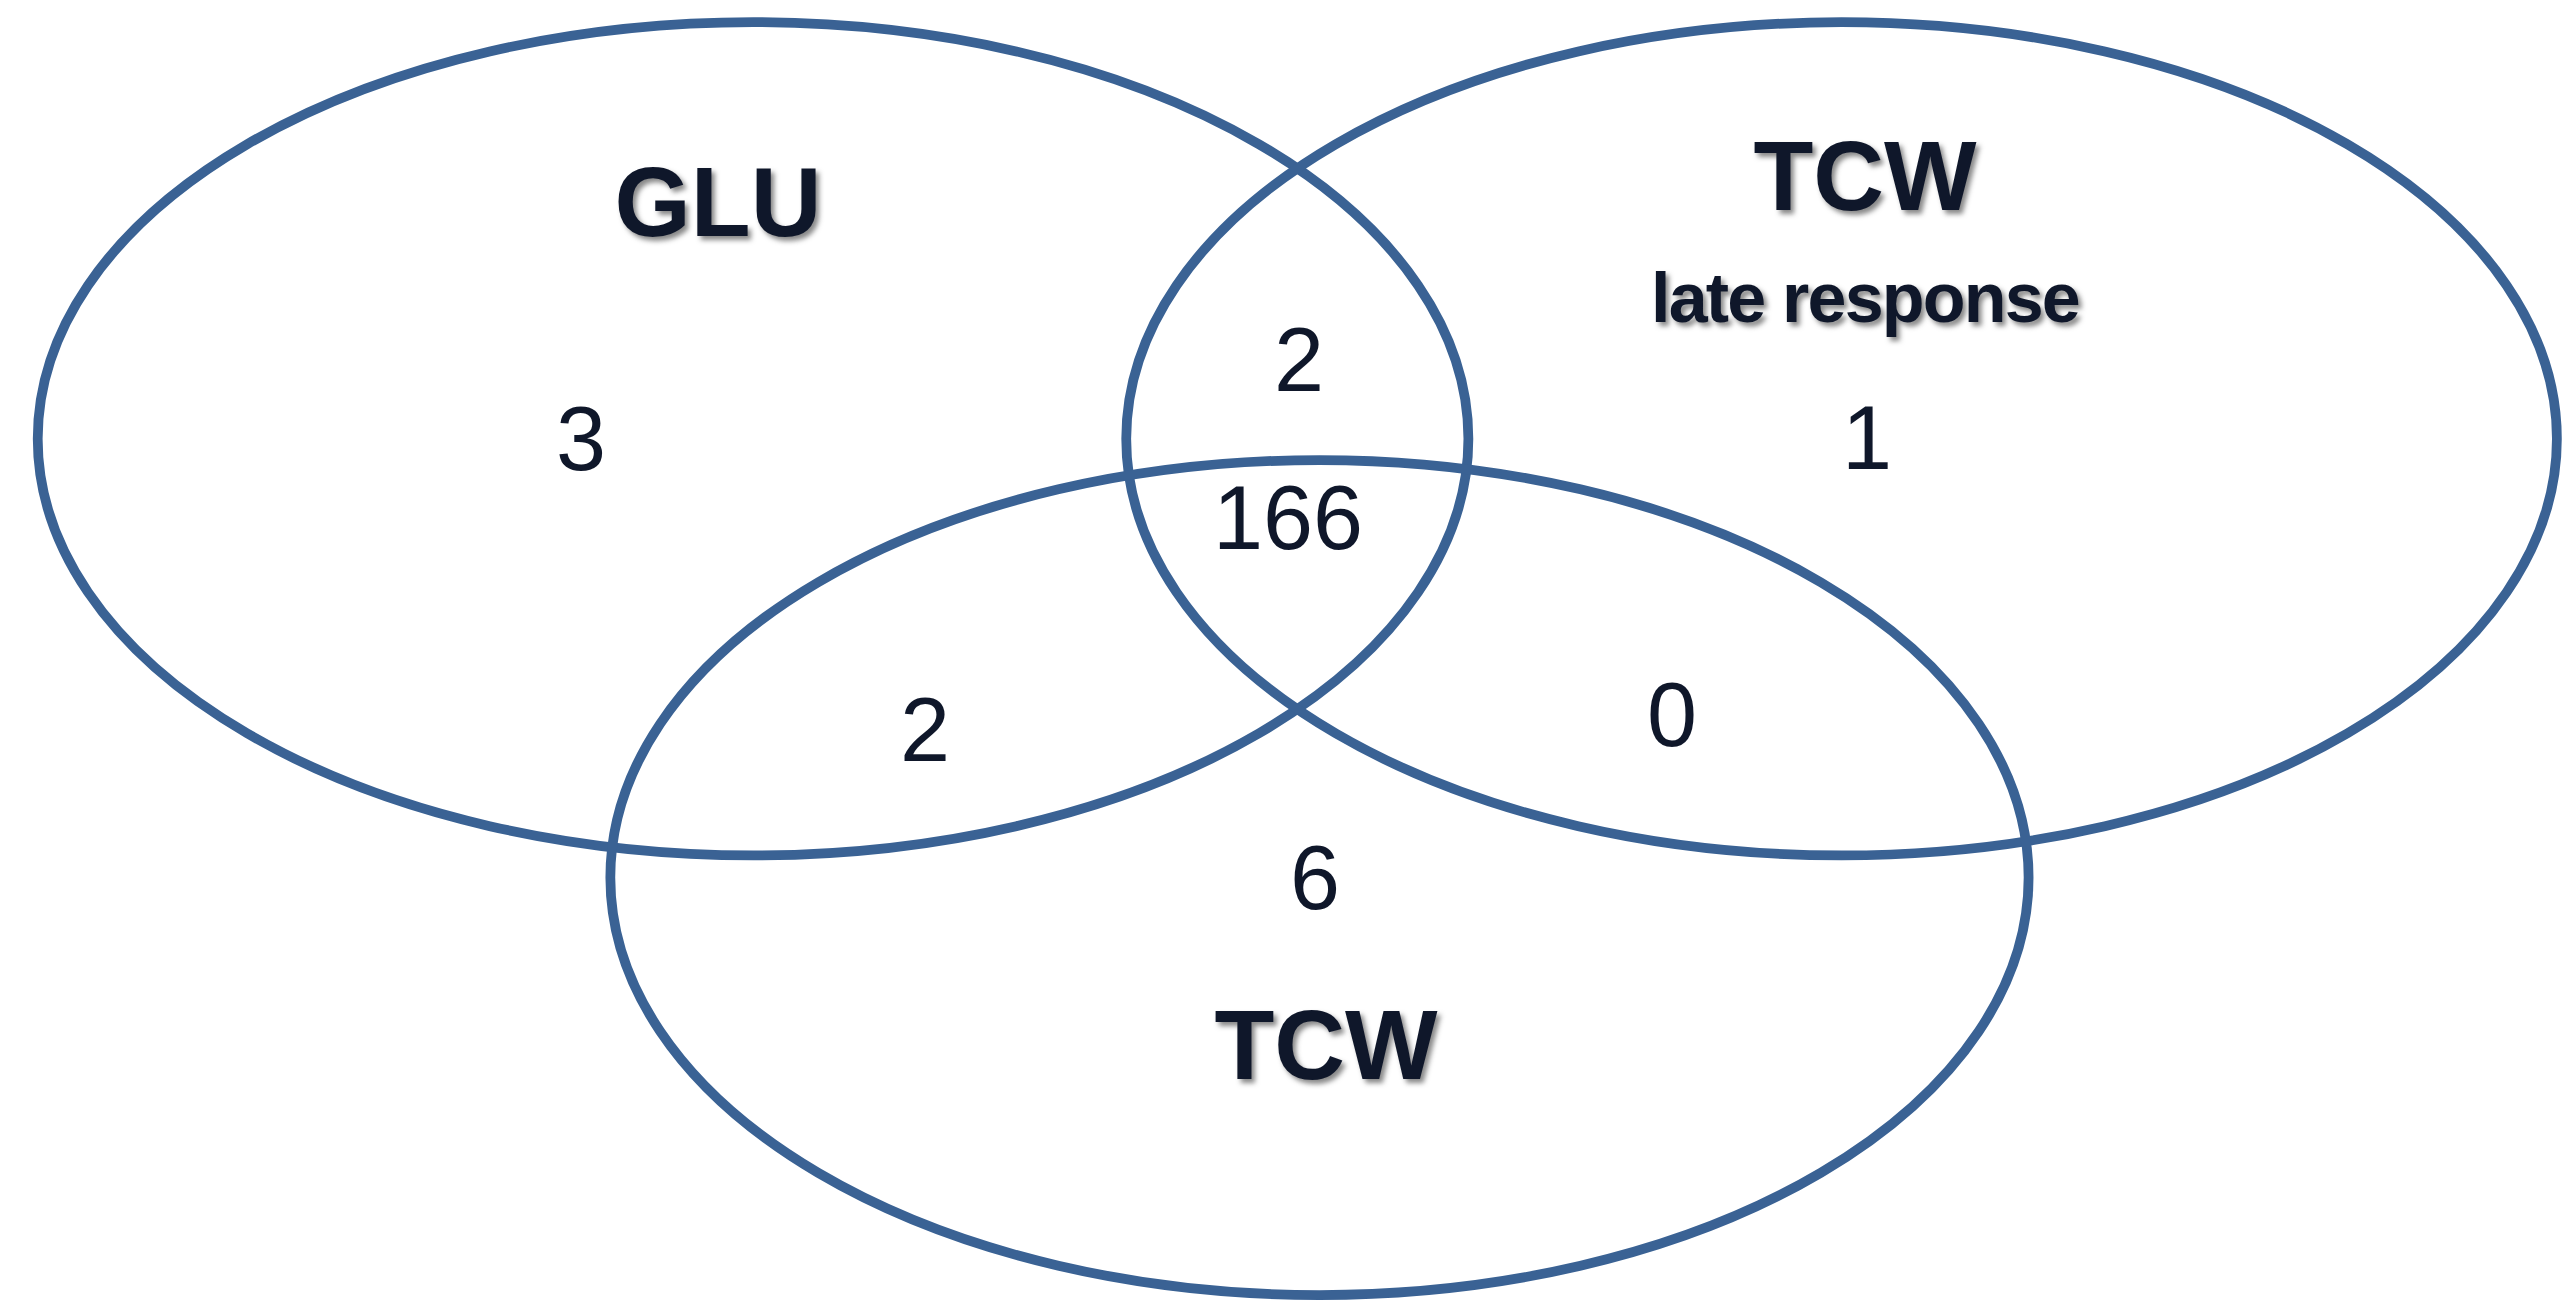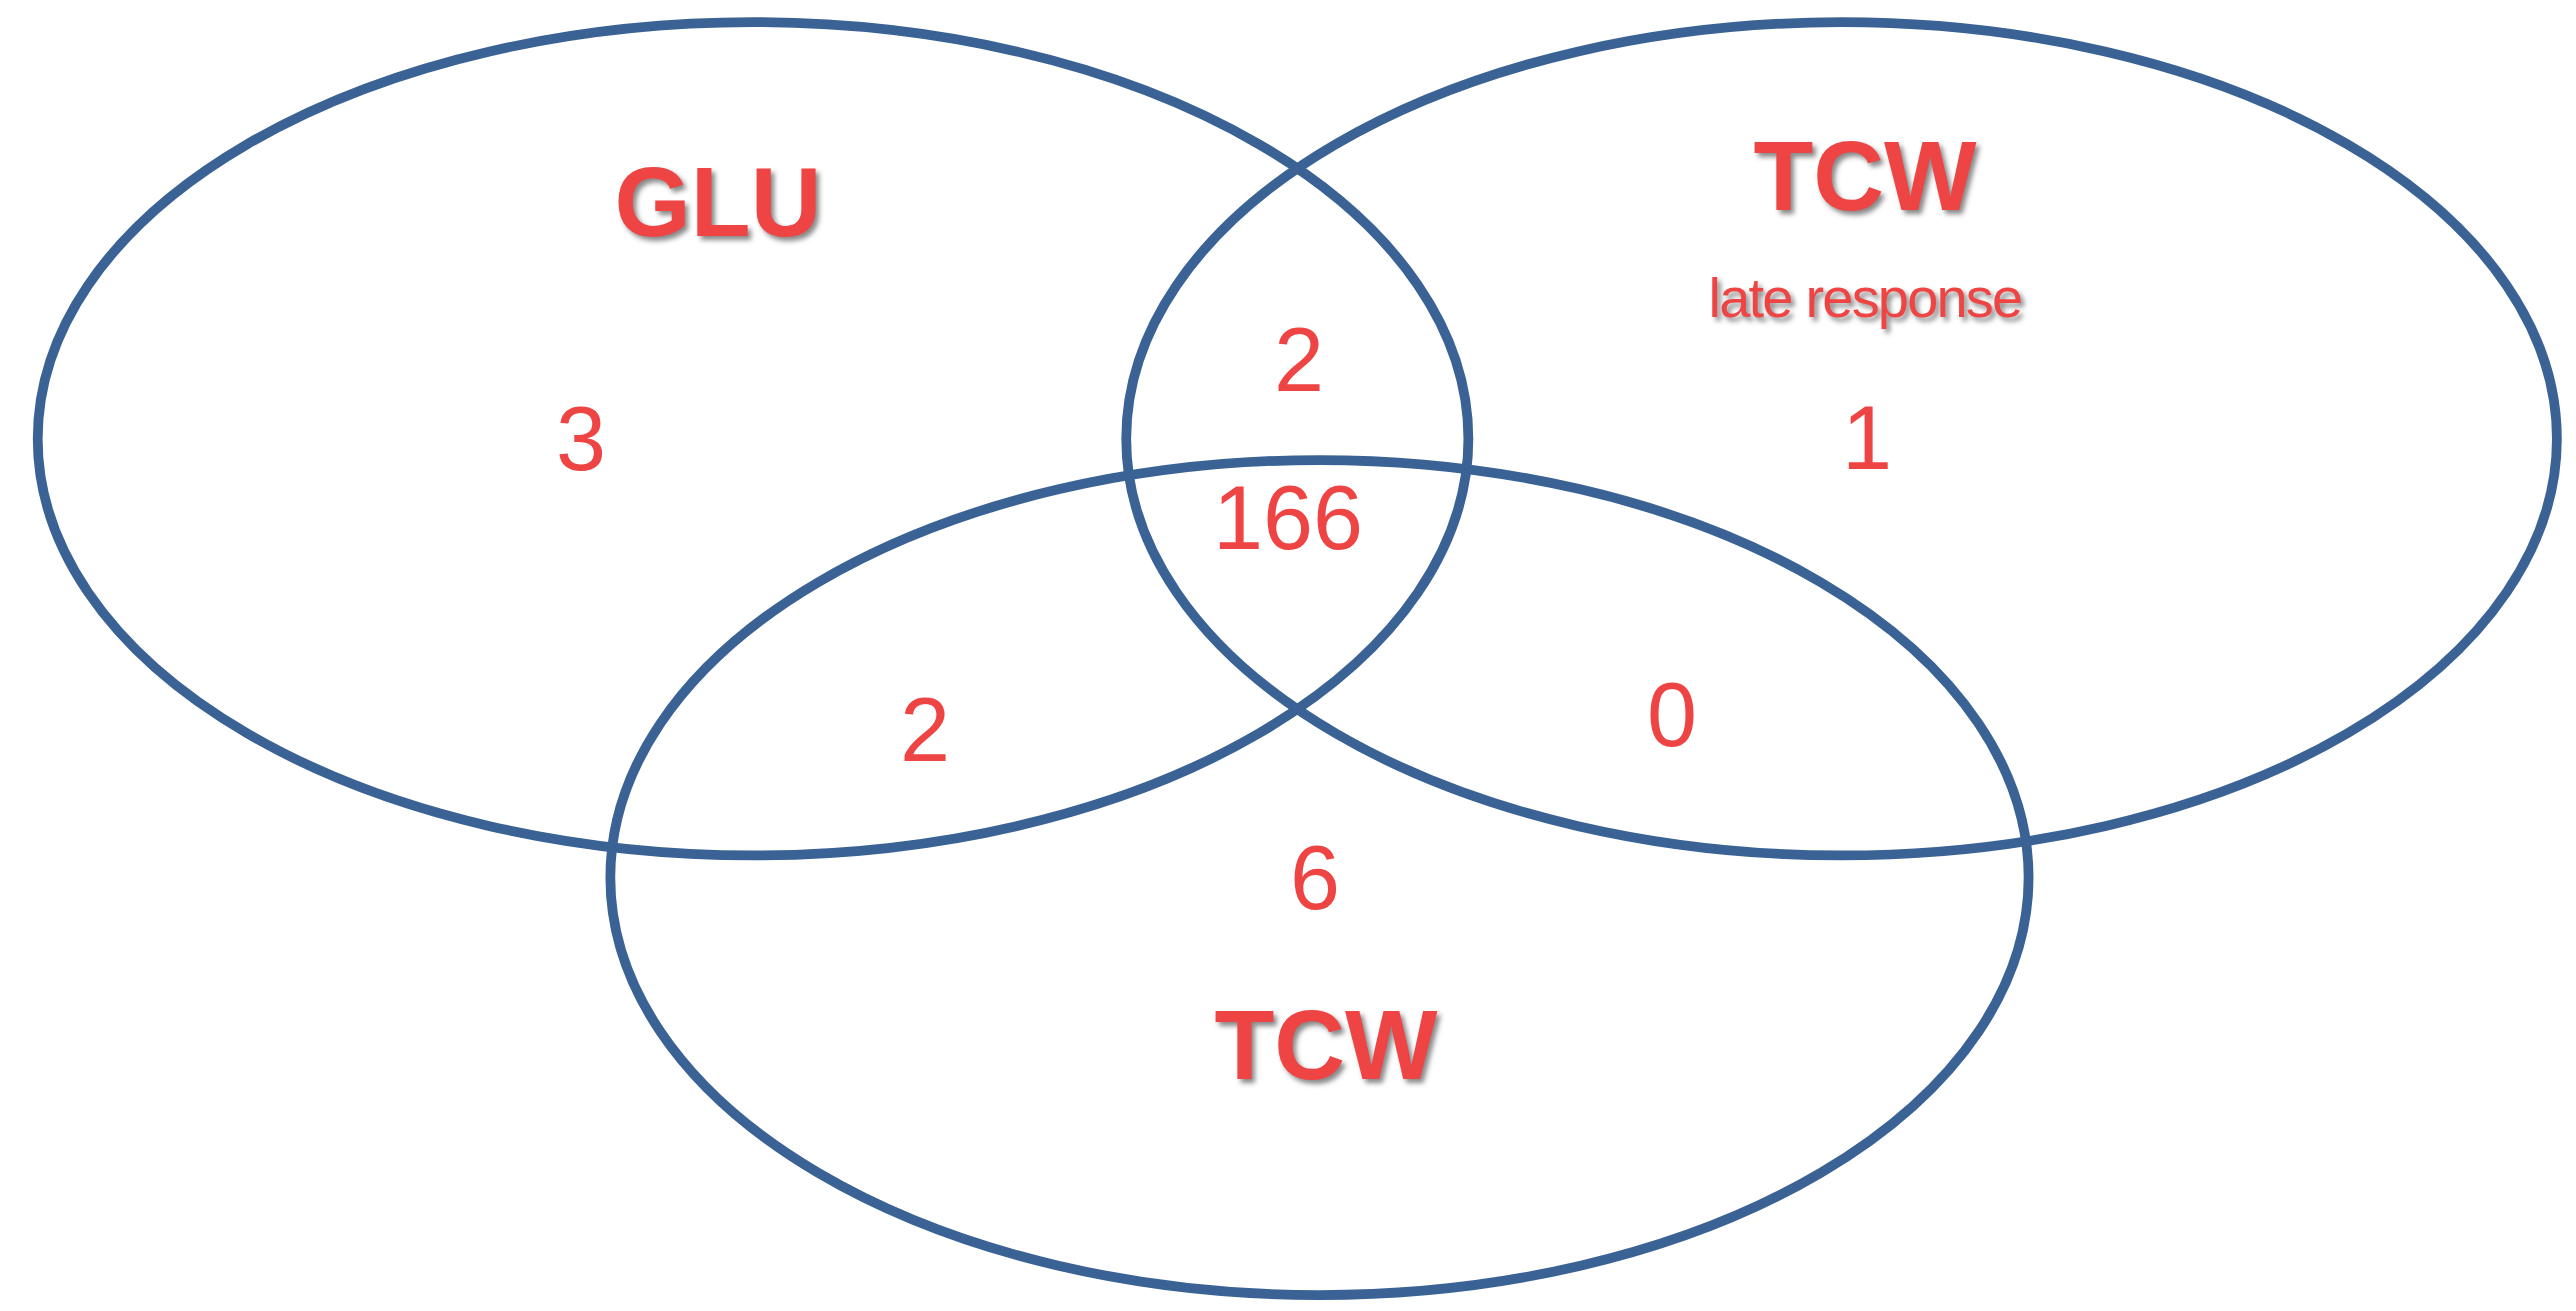--- a/index.html
+++ b/index.html
@@ -7,21 +7,21 @@
     padding: 0;
     background: #ffffff;
   }
   #figure {
     position: relative;
     width: 2576px;
     height: 1311px;
     background: #ffffff;
     overflow: hidden;
     font-family: "Liberation Sans", sans-serif;
-    color: #ef4444;
+    color: #0f172a;
   }
   #venn-svg {
     position: absolute;
     left: 0;
     top: 0;
     width: 2576px;
     height: 1311px;
   }
   .venn-ellipse {
     fill: none;
@@ -33,22 +33,22 @@
     white-space: nowrap;
     line-height: 1;
     text-align: center;
   }
   .set-title {
     font-size: 98px;
     font-weight: 700;
     text-shadow: 3.5px 4.4px 5.3px rgba(40, 40, 40, 0.55);
   }
   .set-subtitle {
-    font-size: 56px;
-    font-weight: 400;
+    font-size: 70px;
+    font-weight: 700;
     letter-spacing: -1.8px;
     text-shadow: 3.5px 4.4px 5.3px rgba(40, 40, 40, 0.55);
   }
   .region-value {
     font-size: 90px;
     font-weight: 400;
   }
 </style>
 </head>
 <body>

